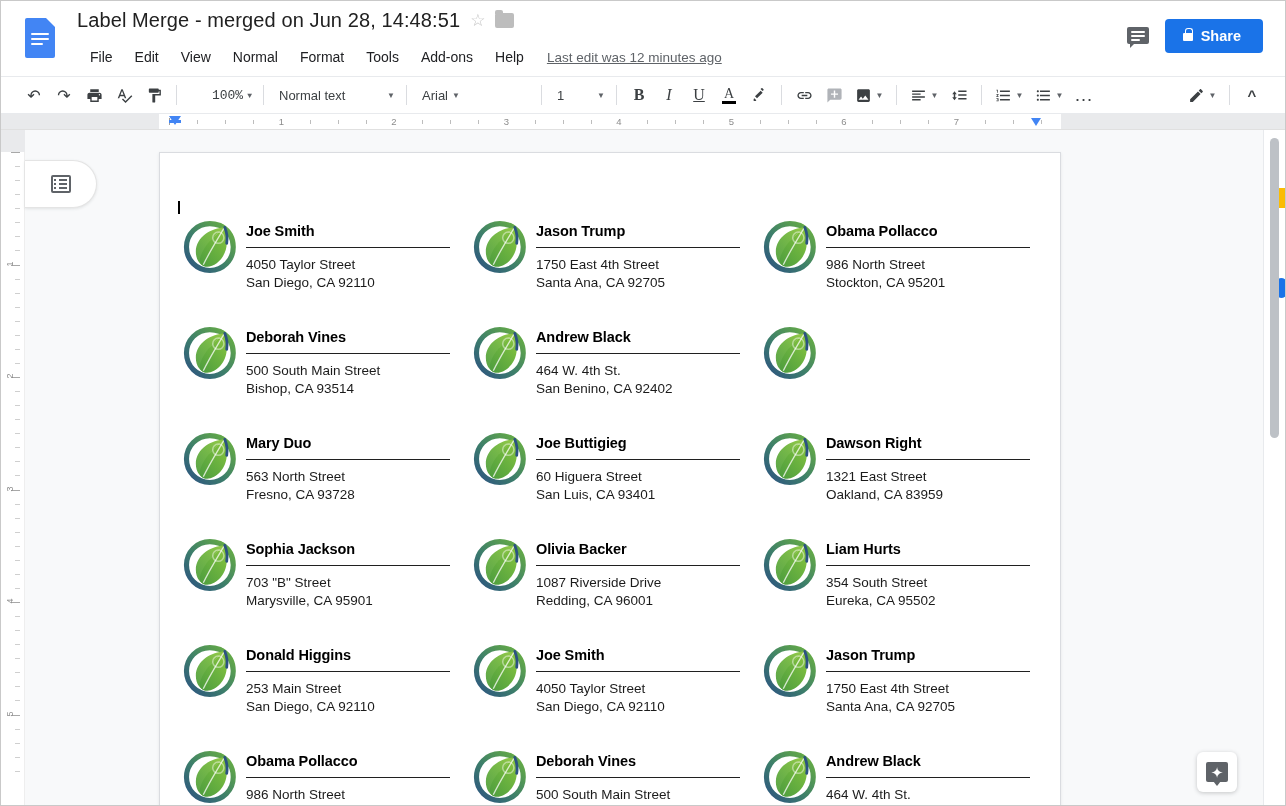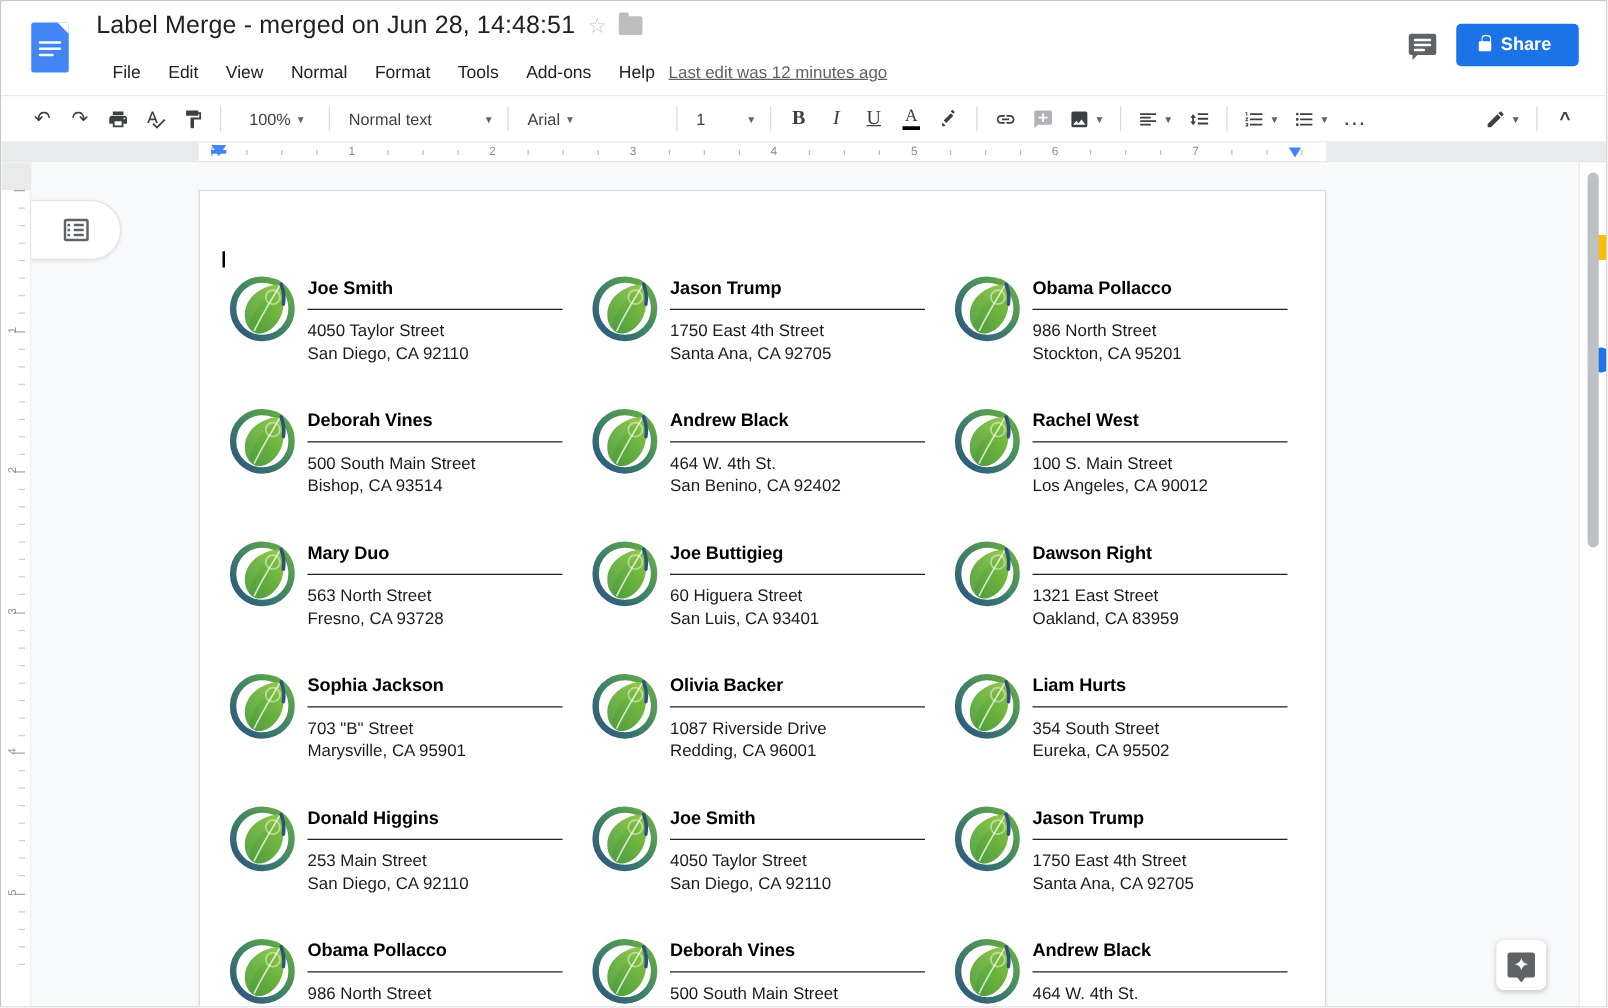--- a/index.html
+++ b/index.html
@@ -31,21 +31,21 @@
   .doc-title { font-size: 20px; color: #212121; letter-spacing: 0.1px; white-space: nowrap; }
   .star-icon { font-size: 17px; color: #c5c5c5; cursor: pointer; line-height: 1; }
   .folder-icon { width: 19px; height: 15px; background: #bdbdbd; border-radius: 2px; position: relative; cursor:pointer; }
   .folder-icon::before { content:""; position:absolute; left:0; top:-3px; width:8px; height:4px; background:#bdbdbd; border-radius:2px 2px 0 0; }
 
   .menu-row { position: absolute; left: 78px; top: 45px; display: flex; align-items: center; gap: 0px; }
   .menu-item {
     font-size: 14px; color: #202124; padding: 3px 11px; border-radius: 4px; cursor: pointer; white-space: nowrap;
   }
   .last-edit {
-    font-size: 13.5px; color: #5f6368; margin-left: 0;
+    font-size: 13.5px; color: #5f6368; margin-left: 12px;
     text-decoration: underline; cursor: pointer; white-space: nowrap;
   }
 
   .header-right { position: absolute; right: 22px; top: 18px; display: flex; align-items: center; gap: 16px; padding-left: 40px; }
   .comment-icon { width: 22px; height: 19px; position: relative; cursor: pointer; }
   .comment-icon .bub { width:22px; height:17px; background:#5f6368; border-radius:2px; position:relative; }
   .comment-icon .bub i { position:absolute; left:4px; background:#fff; height:2px; border-radius:1px; width:14px; }
   .comment-icon .bub i:nth-child(1){ top:4px; }
   .comment-icon .bub i:nth-child(2){ top:8px; }
   .comment-icon .bub i:nth-child(3){ top:12px; width:9px; }
@@ -65,21 +65,21 @@
     position: relative; height: 37px; background: #fff;
     display: flex; align-items: center; padding: 0 18px;
     border-top: 1px solid #e8eaed;
   }
   .tb { display:flex; align-items:center; justify-content:center; height:28px; cursor:pointer; border-radius:3px; color:#3c4043; }
   .tb.icon { width: 30px; font-size: 16px; }
   .sep { width:1px; height:20px; background:#dadce0; margin:0 7px; }
   .zoom-sel, .style-sel, .font-sel, .size-sel {
     display:flex; align-items:center; height:27px; padding:0 4px 0 8px; font-size:13px; color:#3c4043; cursor:pointer; border-radius:3px;
   }
-  .zoom-sel { width:72px; justify-content:center; }
+  .zoom-sel { width:72px; justify-content:flex-end;font-family:Liberation Mono, monospace; }
   .style-sel { width:128px; justify-content:space-between; }
   .font-sel { width:120px; justify-content:flex-start; }
   .size-sel { width:60px; justify-content:space-between; }
   .caret { font-size:8px; color:#5f6368; margin-left:4px; }
   .bold-b { font-weight:bold; font-family:"Liberation Serif", serif; font-size:17px; }
   .ital-i { font-style:italic; font-family:"Liberation Serif", serif; font-size:17px; }
   .und-u { text-decoration:underline; font-family:"Liberation Serif", serif; font-size:16px; }
   .textcolor { display:flex; flex-direction:column; align-items:center; justify-content:center; height:26px; }
   .textcolor span { font-size:14px; line-height:13px; font-family:"Liberation Serif",serif; }
   .textcolor i { display:block; width:14px; height:3px; background:#000; margin-top:1px; }
@@ -610,28 +610,20 @@
                     <stop offset="100%" stop-color="#8cc63e"></stop>
                   </linearGradient>
                 </defs>
                 <path d="M47,8 C55,13 59,21 59,30 C59,44 48,55 34,55 C20,55 9,44 9,30 C9,16 20,5 34,5 C38,5 42,6 45,7" fill="none" stroke="url(#lg5)" stroke-width="5.5" stroke-linecap="round"></path>
                 <path d="M50,9 C36,9 19,19 19,35 C19,44 24,50 30,51 C22,40 30,24 50,9 Z" fill="url(#lg5b)" opacity="0.95"></path>
                 <path d="M50,9 C40,16 28,28 24,40 C22,46 24,50 30,51 C40,52 52,40 52,26 C52,19 51,13 50,9 Z" fill="url(#lg5b)"></path>
                 <path d="M49,10 C42,22 33,36 27,49" fill="none" stroke="#ffffff" stroke-width="1.4" opacity="0.75"></path>
                 <path d="M50,9 C52,14 53,20 52,26" fill="none" stroke="#2c5282" stroke-width="3" stroke-linecap="round"></path>
                 <circle cx="43" cy="20" r="6" fill="none" stroke="#ffffff" stroke-width="1.6" opacity="0.45"></circle>
               </svg></div>
-            <div class="label-text">
-              <div class="label-name">Rachel West</div>
-              <div class="label-rule"></div>
-              <div class="label-addr">
-                <div>100 S. Main Street</div>
-                <div>Los Angeles, CA 90012</div>
-              </div>
-            </div>
           </div>
           <div class="label-cell">
             <div class="logo"><svg viewBox="0 0 64 62" width="60" height="58">
                 <defs>
                   <linearGradient id="lg6" x1="0" y1="1" x2="1" y2="0">
                     <stop offset="0%" stop-color="#2c5282"></stop>
                     <stop offset="45%" stop-color="#3d7f6a"></stop>
                     <stop offset="100%" stop-color="#6cb33f"></stop>
                   </linearGradient>
                   <linearGradient id="lg6b" x1="0.1" y1="1" x2="0.9" y2="0">

